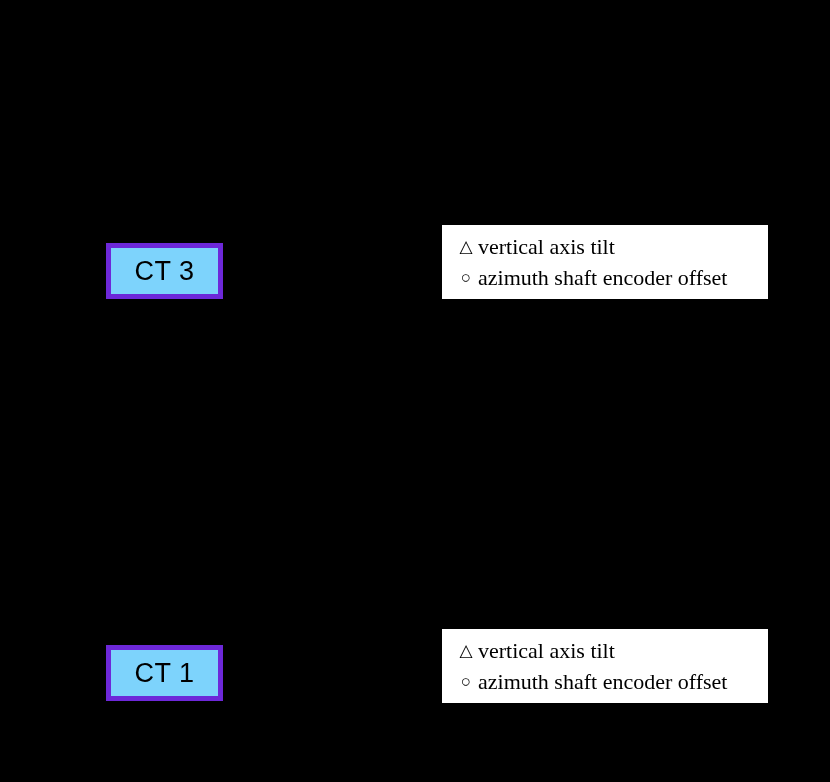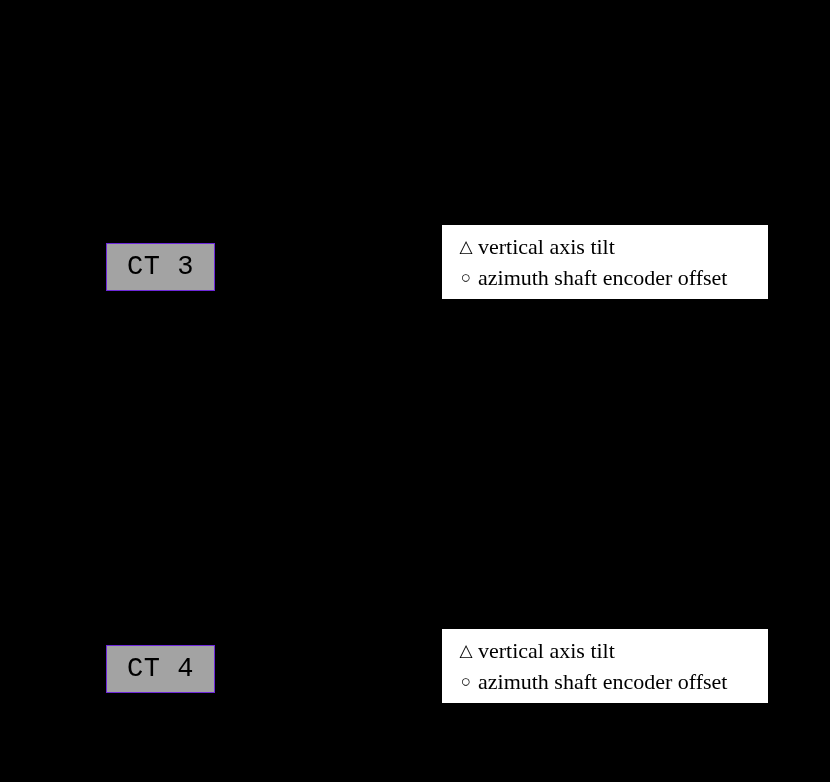--- a/index.html
+++ b/index.html
@@ -10,27 +10,27 @@
   #page {
     position: relative;
     width: 830px;
     height: 782px;
     background: #000000;
     overflow: hidden;
     font-family: "Liberation Serif", serif;
   }
   .panel-label {
     position: absolute;
-    background: #a3a3a3;
+    background: #7dd3fc;
     color: #000000;
-    border: 1px solid #6d28d9;
+    border: 5px solid #6d28d9;
     display: flex;
     align-items: center;
     justify-content: center;
-    font-family: Liberation Mono, monospace;
+    font-family: Liberation Sans, sans-serif;
     font-size: 27px;
     line-height: 1;
     letter-spacing: 0.5px;
   }
   #label-ct3 {
     left: 106px;
     top: 243px;
     width: 107px;
     height: 46px;
   }
@@ -96,21 +96,21 @@
       <span class="legend-marker">△</span>
       <span class="legend-text">vertical axis tilt</span>
     </div>
     <div class="legend-row">
       <span class="legend-marker">○</span>
       <span class="legend-text">azimuth shaft encoder offset</span>
     </div>
   </div>
 
   <div class="panel-label" id="label-ct4">
-    <span>CT 4</span>
+    <span>CT 1</span>
   </div>
 
   <div class="legend-box" id="legend-bottom">
     <div class="legend-row">
       <span class="legend-marker">△</span>
       <span class="legend-text">vertical axis tilt</span>
     </div>
     <div class="legend-row">
       <span class="legend-marker">○</span>
       <span class="legend-text">azimuth shaft encoder offset</span>

